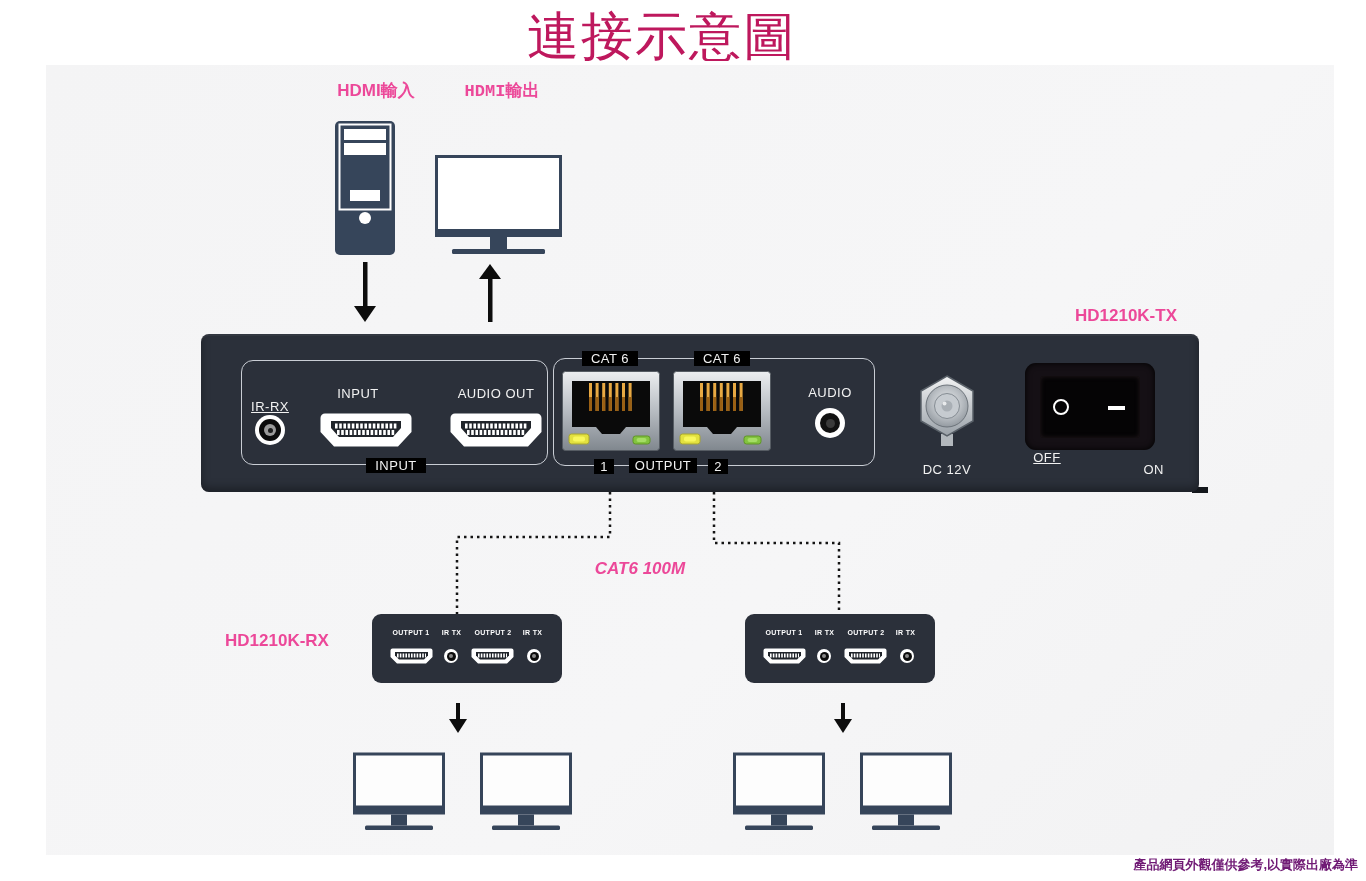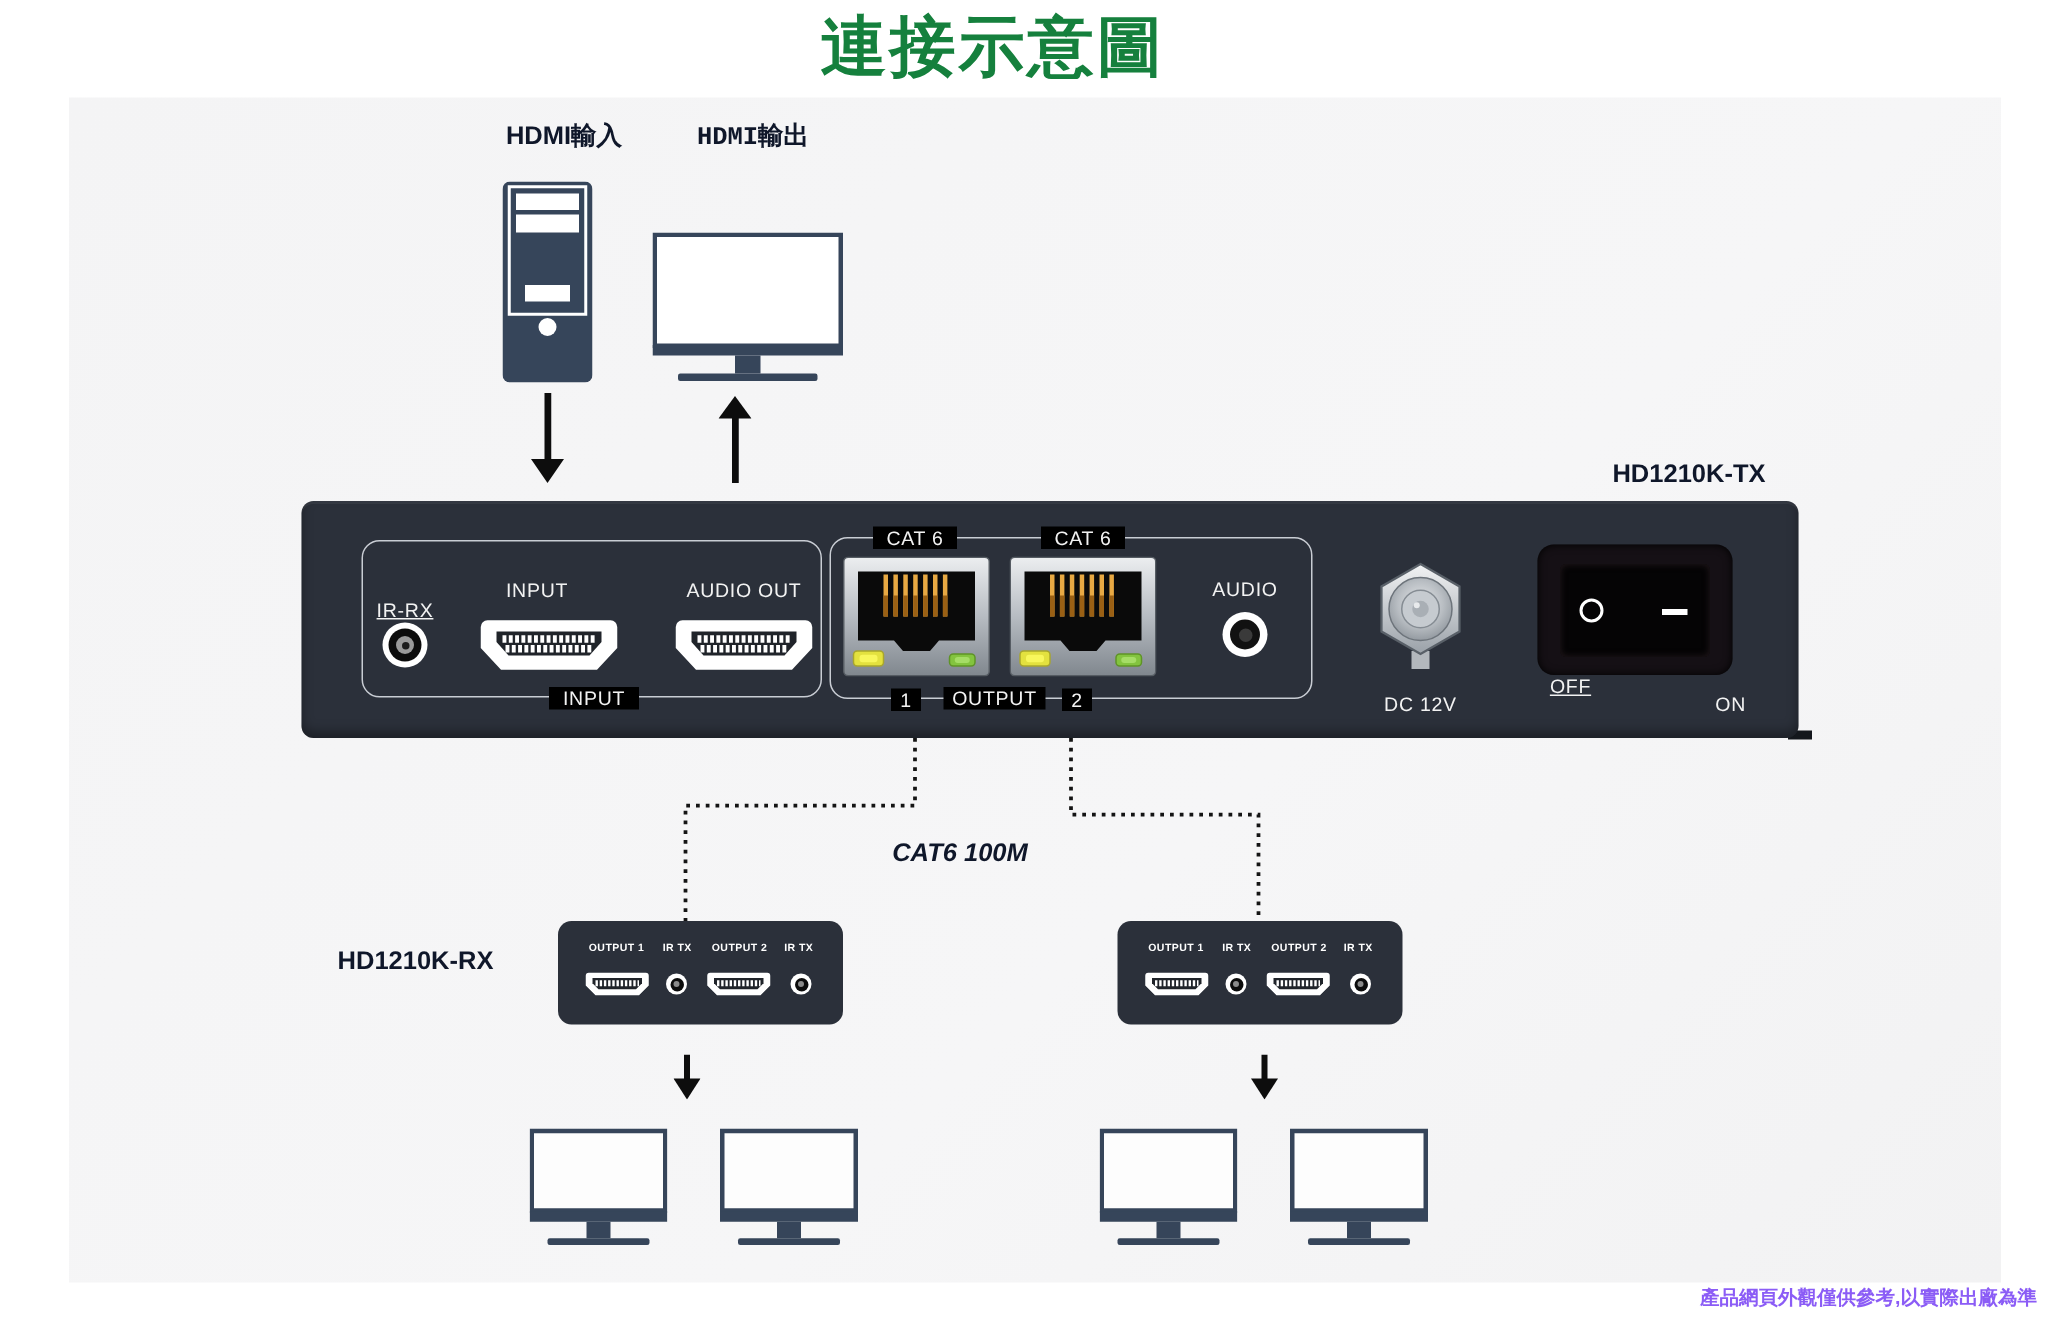--- a/index.html
+++ b/index.html
@@ -4,27 +4,27 @@
 <style>
   * { margin:0; padding:0; box-sizing:border-box; }
   html,body { background:#ffffff; }
   body { font-family:"Liberation Sans","DejaVu Sans",sans-serif; }
   .page { position:relative; width:1366px; height:881px; background:#ffffff; overflow:hidden; }
 
   .abs { position:absolute; }
 
   .page-title {
     position:absolute; left:0; top:2px; width:1324px; text-align:center;
-    font-size:44px; font-weight:bold; color:#15803d; letter-spacing:2px;
+    font-size:52px; font-weight:normal; color:#be185d; letter-spacing:2px;
   }
 
   .stage { position:absolute; left:46px; top:65px; width:1288px; height:790px;
     background:linear-gradient(135deg,#f4f4f5 0%,#f6f6f7 60%,#f2f2f3 100%); }
 
-  .lbl-black { position:absolute; font-weight:bold; color:#0f172a; font-size:17px; text-align:center; }
+  .lbl-black { position:absolute; font-weight:bold; color:#ec4899; font-size:17px; text-align:center; }
 
   
   .tx-panel { position:absolute; left:201px; top:334px; width:998px; height:158px;
     background:#2b303a; border-radius:8px;
     box-shadow:inset 0 2px 0 rgba(255,255,255,0.05), inset 0 -4px 8px rgba(0,0,0,0.35); }
   .tx-foot { position:absolute; left:1192px; top:487px; width:16px; height:6px; background:#14171c; }
 
   .group-outline { position:absolute; border:1px solid #c9cdd4; border-radius:12px; }
 
   .panel-lbl { position:absolute; color:#f2f2f2; font-size:13px; letter-spacing:0.5px;
@@ -41,21 +41,21 @@
     background:#050405; border-radius:4px; box-shadow:inset 0 0 5px #241a1e; }
   .sw-circle { position:absolute; left:1053px; top:399px; width:16px; height:16px;
     border:2.5px solid #fff; border-radius:50%; }
   .sw-dash { position:absolute; left:1108px; top:406px; width:17px; height:3.5px; background:#fff; }
 
   
   .rx-box { position:absolute; top:614px; width:190px; height:69px; background:#2b303a; border-radius:9px; }
   .rx-lbl { position:absolute; top:15px; color:#fff; font-size:7px; font-weight:bold;
     letter-spacing:0.3px; text-align:center; white-space:nowrap; }
 
-  .disclaimer { position:absolute; right:8px; top:856px; font-size:13px; font-weight:600; color:#8b5cf6; }
+  .disclaimer { position:absolute; right:8px; top:856px; font-size:13px; font-weight:600; color:#701a75; }
 
   svg { display:block; }
 </style>
 </head>
 <body>
 
 <div class="page">
 
   <svg width="0" height="0" style="position:absolute" aria-hidden="true">
     <defs>

